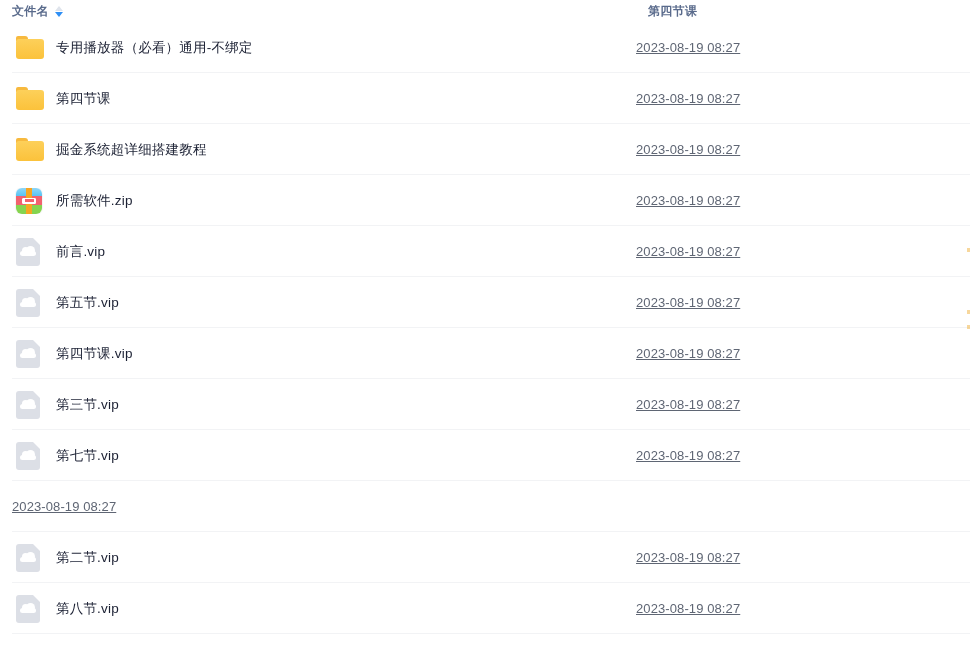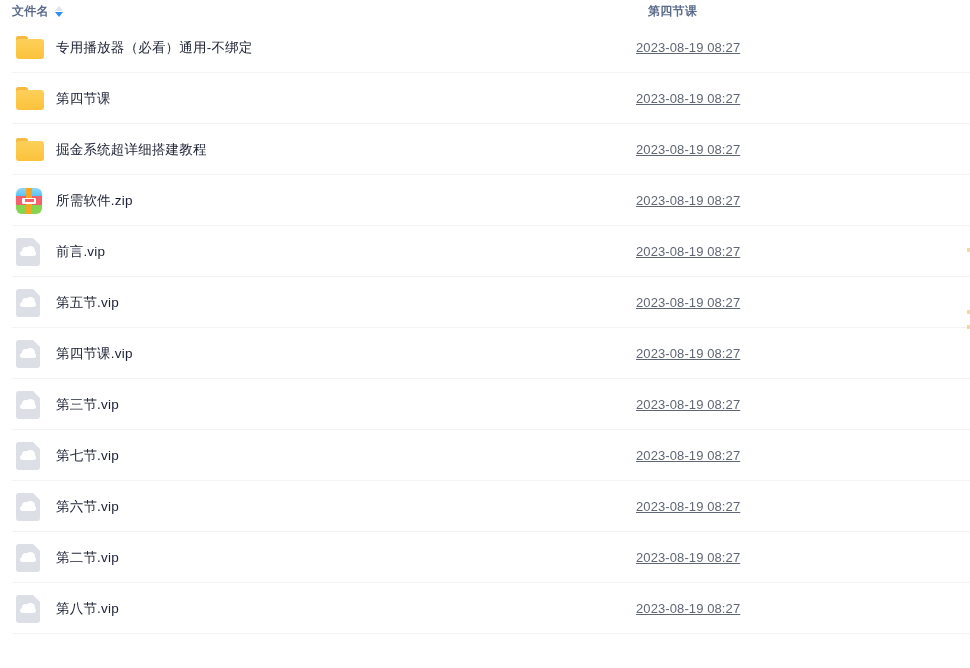--- a/index.html
+++ b/index.html
@@ -355,34 +355,20 @@
                 <span class="c-r"></span>
                 <span class="c-body"></span>
               </span>
             </span>
           </span>
           <span class="file-label">第七节.vip</span>
         </div>
         <div class="cell-time">2023-08-19 08:27</div>
       </div>
       <div class="file-row">
-        <div class="cell-name">
-          <span class="file-icon-wrap">
-            <span class="icon-doc">
-              <span class="page"></span>
-              <span class="corner"></span>
-              <span class="cloud">
-                <span class="c-l"></span>
-                <span class="c-r"></span>
-                <span class="c-body"></span>
-              </span>
-            </span>
-          </span>
-          <span class="file-label">第六节.vip</span>
-        </div>
         <div class="cell-time">2023-08-19 08:27</div>
       </div>
       <div class="file-row">
         <div class="cell-name">
           <span class="file-icon-wrap">
             <span class="icon-doc">
               <span class="page"></span>
               <span class="corner"></span>
               <span class="cloud">
                 <span class="c-l"></span>

